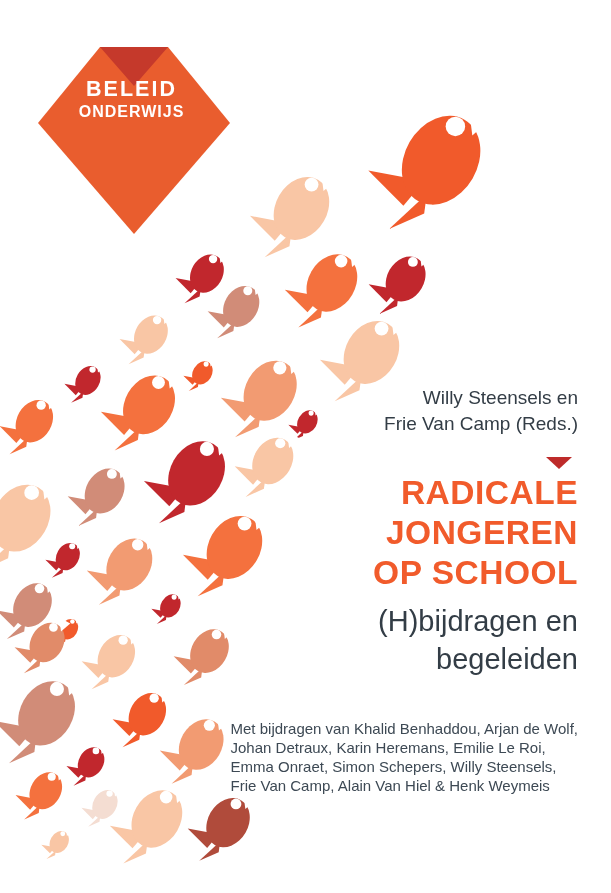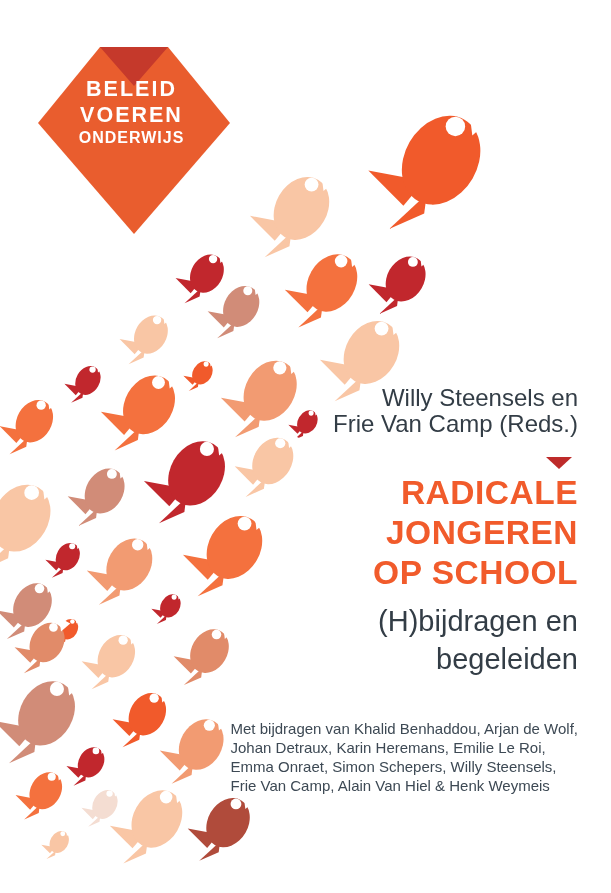--- a/index.html
+++ b/index.html
@@ -22,21 +22,21 @@
     position: absolute; top: 38px; left: 0; right: 5px;
     text-align: center; color: #ffffff; font-weight: bold;
   }
   .badge-l-big  { font-size: 21.5px; line-height: 26px; letter-spacing: 2px; }
   .badge-l-sm   { font-size: 16px;   line-height: 20px; letter-spacing: 1px; }
   .badge-l-sm.first { margin-top: 6px; }
 
   
   .authors {
     position: absolute; top: 385px; right: 33px;
-    text-align: right; font-size: 24px; line-height: 26px;
+    text-align: right; font-size: 19px; line-height: 26px;
     color: var(--textDark);
   }
   .arrow-down {
     position: absolute; top: 457px; right: 39px;
     width: 0; height: 0;
     border-left: 13px solid transparent;
     border-right: 13px solid transparent;
     border-top: 12px solid var(--arrowRed);
   }
   .title {
@@ -117,21 +117,20 @@
       </g>
   </svg>
 
   <div class="badge">
     <svg viewBox="0 0 192 196" width="192" height="196">
       <polygon class="badge-diamond" points="0,85 62,9 130,9 192,85 96,196"></polygon>
       <polygon class="badge-fold" points="62,9 130,9 96,48"></polygon>
     </svg>
     <div class="badge-text">
       <div class="badge-l-big">BELEID</div>
-      <div class="badge-l-big">VOEREN</div>
       <div class="badge-l-sm">ONDERWIJS</div>
     </div>
   </div>
 
   <div class="authors">
     <div>Willy Steensels en</div>
     <div>Frie Van Camp (Reds.)</div>
   </div>
 
   <div class="arrow-down"></div>

